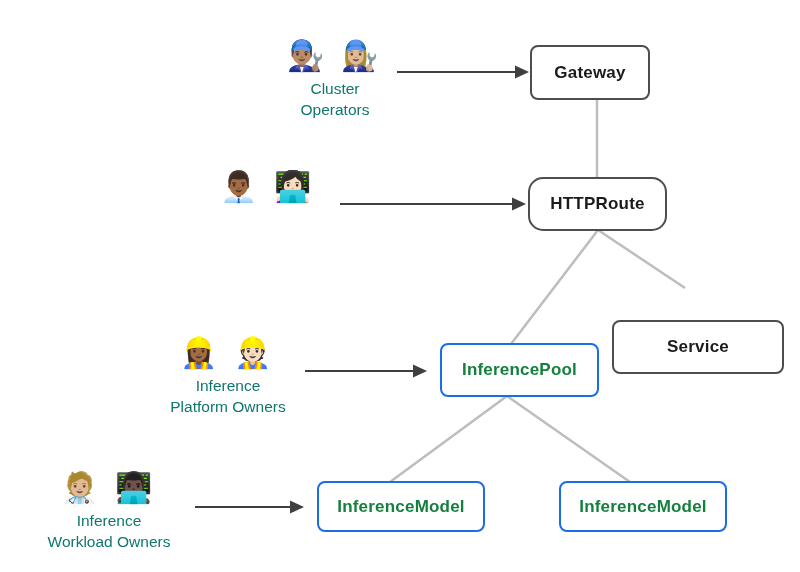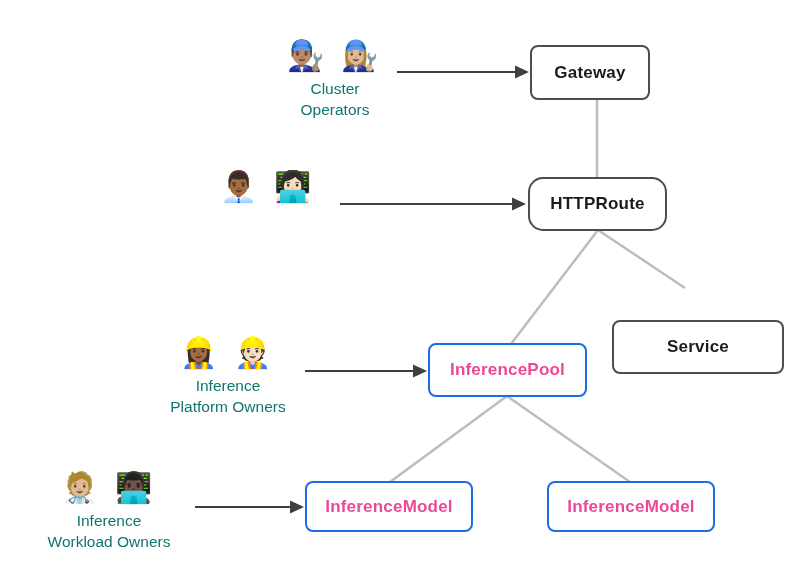--- a/index.html
+++ b/index.html
@@ -18,21 +18,21 @@
     display: flex;
     align-items: center;
     justify-content: center;
     border-radius: 8px;
     background: #ffffff;
     font-weight: 700;
     font-size: 17px;
     letter-spacing: 0.2px;
   }
   .node.dark { border: 2.5px solid #4d4d4d; color: #1b1b1b; }
-  .node.blue { border: 2px solid #1a6ce8; color: #ec4899; }
+  .node.blue { border: 2px solid #1a6ce8; color: #15803d; margin-left: 12px; }
   .actor { position: absolute; text-align: center; }
   .actor-emoji {
     display: block;
     font-size: 30px;
     line-height: 40px;
     letter-spacing: 4px;
     white-space: nowrap;
     font-family: "DejaVu Sans", sans-serif;
   }
   .actor-label {

